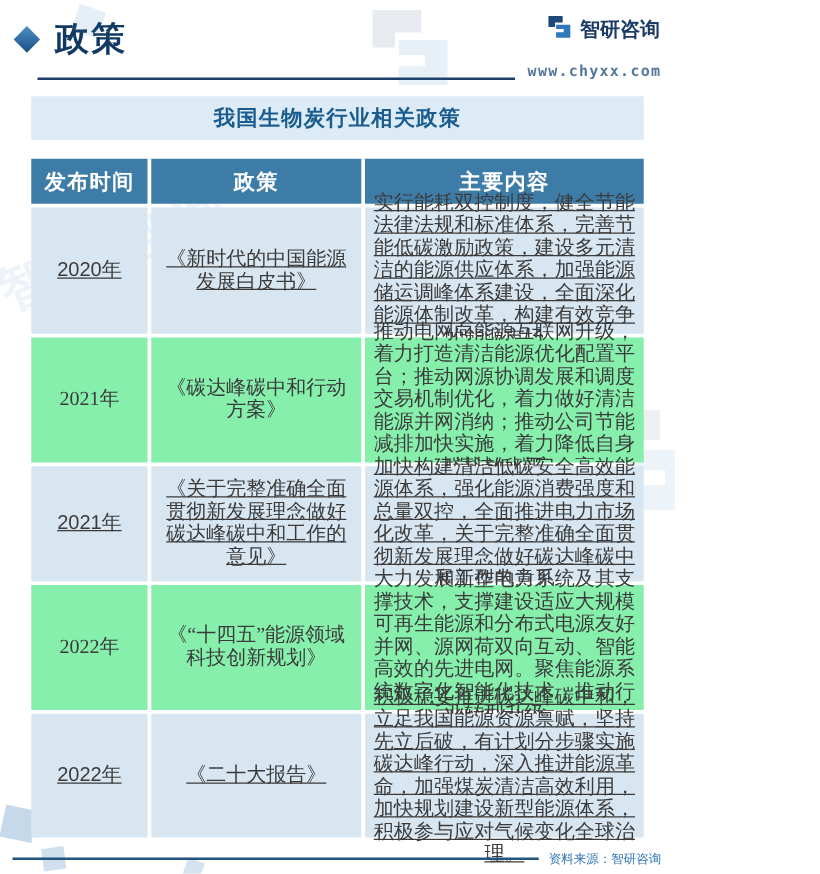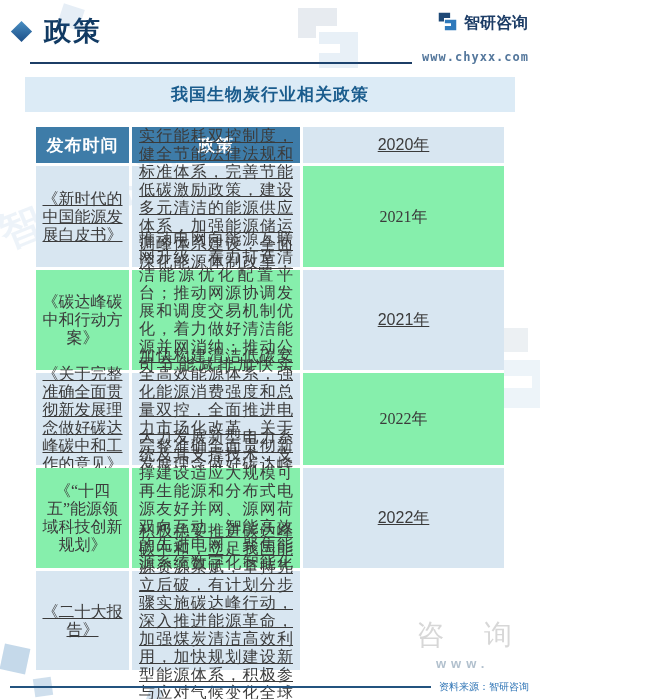--- a/index.html
+++ b/index.html
@@ -14,21 +14,21 @@
   .sec-title { font-family:"Liberation Serif","DejaVu Serif",serif; font-size:27px; font-weight:bold; color:#113a63; letter-spacing:2px; }
   .brand { display:flex; align-items:center; gap:6px; margin-top:2px; }
   .brand-name { font-size:16px; font-weight:bold; color:#1c3c66; }
   .rule-row { display:flex; align-items:flex-end; margin:1px 11px 0 30px; gap:10px; }
   .rule { flex:1; height:0; border-top:2px solid #1c3d66; }
   .brand-url { font-family:"DejaVu Sans Mono","Liberation Mono",monospace; font-size:12px; font-weight:bold; color:#54779c; letter-spacing:1px; }
   
   .banner { margin:13px 25px 0; height:35px; background:#dcebf6; display:flex; align-items:center; justify-content:center; }
   .banner-title { font-size:17px; font-weight:bold; color:#1a5c8d; letter-spacing:1px;text-align:right; }
   
-  .tbl { position:relative; z-index:2; margin:15px 36px 0; display:grid;
+  .tbl { position:relative; z-index:2; margin:15px 25px 0; display:grid;
          grid-template-columns:93px 168px 1fr;
          grid-template-rows:36px 101px 100px 92px 100px 99px; gap:3px; }
   .th { background:#3e7ca8; color:#ffffff; font-size:17px; font-weight:bold;
         display:flex; align-items:center; justify-content:center; letter-spacing:1px; }
   .td { display:flex; align-items:center; justify-content:center;
         color:#3b3b3b; font-size:16px; line-height:18px; }
   .td.blue { background:#d8e6f1;text-decoration:underline; }
   .td.white { background:#86efac;font-family:Liberation Serif, serif; }
   .td.policyc { text-align:center; padding:0 5px; }
   .td.contentc { padding:4px 7px; }
@@ -95,20 +95,21 @@
     <span class="brand-url">www.chyxx.com</span>
   </div>
 
   <div class="banner">
     <span class="banner-title">我国生物炭行业相关政策</span>
   </div>
 
   <div class="tbl">
     <div class="th">发布时间</div>
     <div class="th">政策</div>
+    <div class="th">主要内容</div>
 
     <div class="td blue timec">2020年</div>
     <div class="td blue policyc">《新时代的中国能源发展白皮书》</div>
     <div class="td blue contentc">
         <div class="txt">实行能耗双控制度，健全节能法律法规和标准体系，完善节能低碳激励政策，建设多元清洁的能源供应体系，加强能源储运调峰体系建设，全面深化能源体制改革，构建有效竞争的能源市场。</div>
       </div>
 
     <div class="td white timec">2021年</div>
     <div class="td white policyc">《碳达峰碳中和行动方案》</div>
     <div class="td white contentc">

